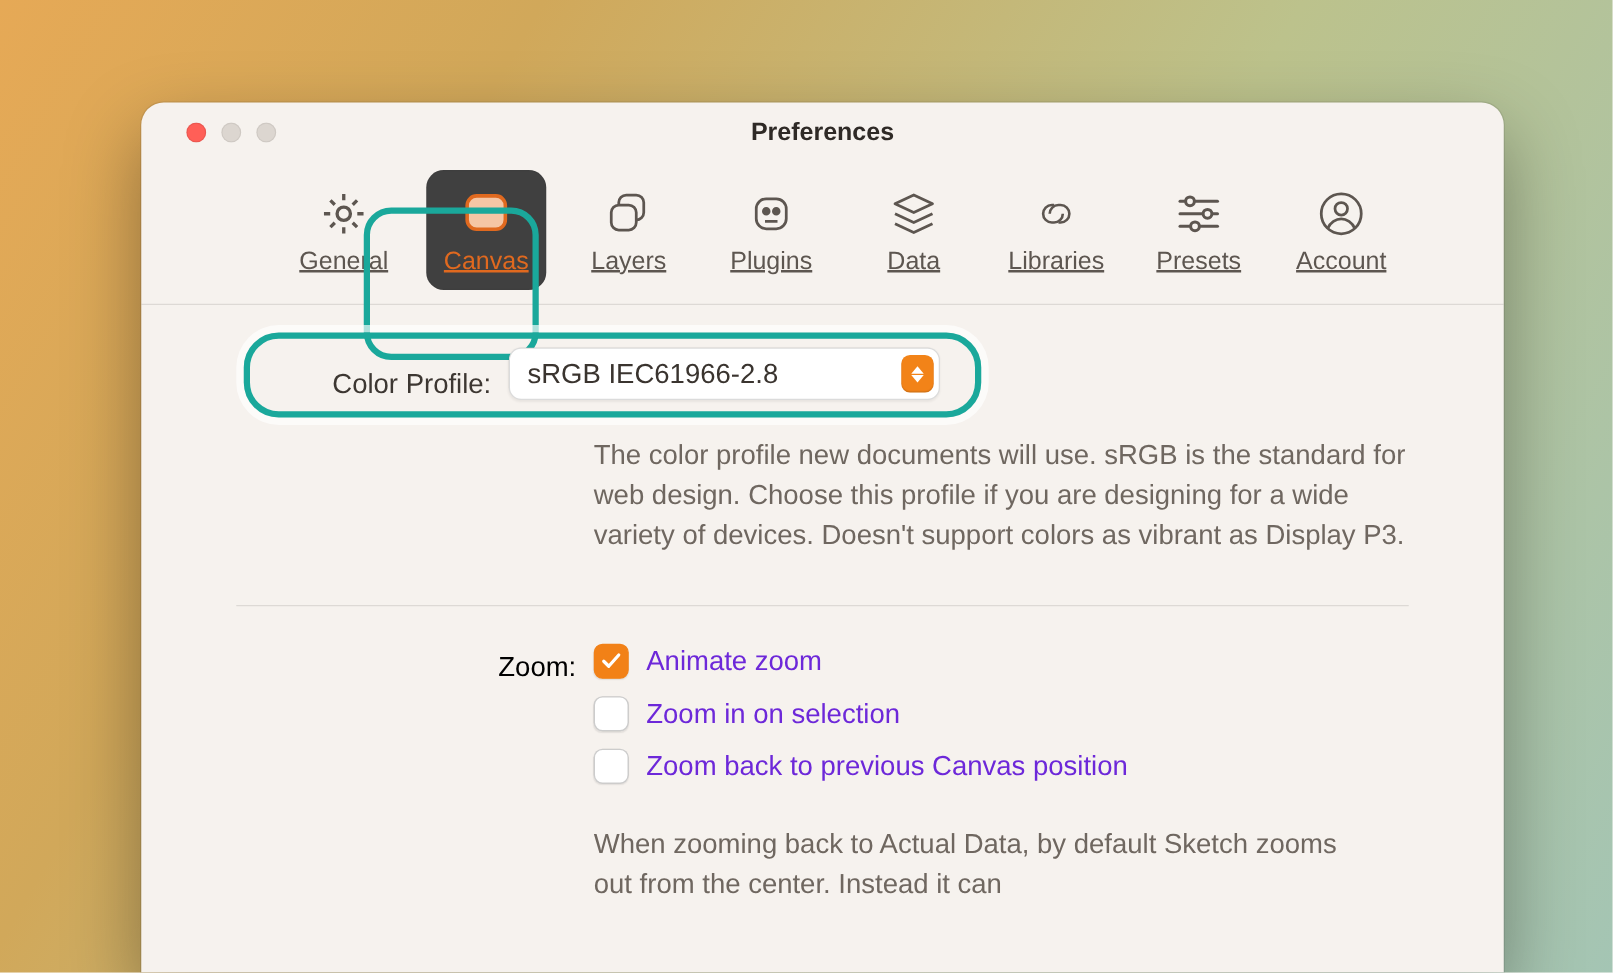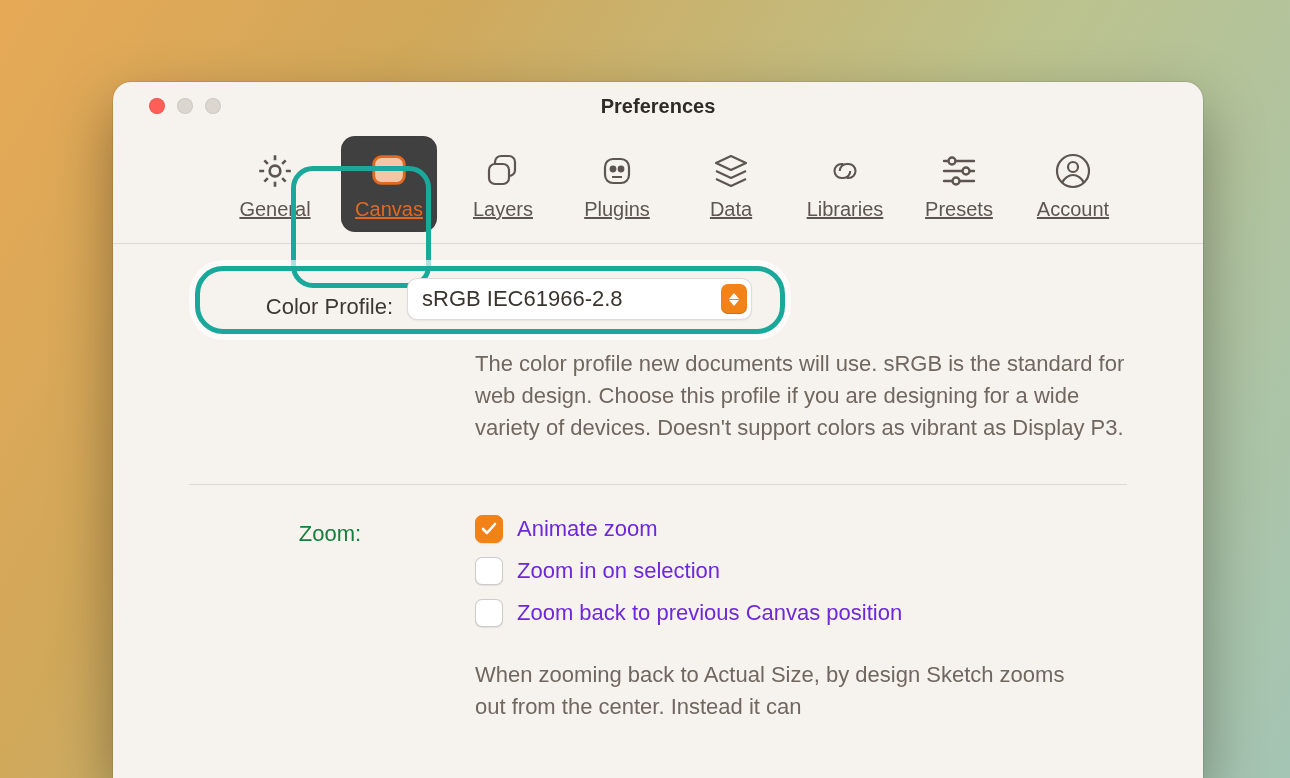--- a/index.html
+++ b/index.html
@@ -60,22 +60,22 @@
     border: 5px solid #1aa89b; border-radius: 22px;
   }
   .hl-tab {
     position: absolute;
     left: 178px; top: 36px; width: 140px; height: 122px;
     pointer-events: none;
   }
   .content { padding: 22px 76px 0 76px; }
   .row { display: flex; align-items: flex-start; }
   .row .label {
-    width: 210px; text-align: center; padding-right: 14px;
-    font-size: 22px; color: #15803d; padding-top: 6px;
+    width: 210px; text-align: right; padding-right: 14px;
+    font-size: 22px; color: #000000; padding-top: 6px;
   }
   .row .field { flex: 1; }
   .hl-wrap {
     position: relative;
     padding: 12px 24px 14px 18px;
     margin-left: -116px;
   }
   .hl-box {
     position: absolute; inset: 0;
     border: 5px solid #1aa89b;
@@ -278,16 +278,16 @@
         </div>
         <div class="checkline">
           <div class="chk">
             
           </div>
           <span class="opt-text">Zoom back to previous Canvas position</span>
         </div>
       </div>
     </div>
 
-    <div class="desc2">When zooming back to Actual Size, by design Sketch zooms out from the center. Instead it can</div>
+    <div class="desc2">When zooming back to Actual Data, by default Sketch zooms out from the center. Instead it can</div>
 
   </div>
 </div>
 
 </body></html>

